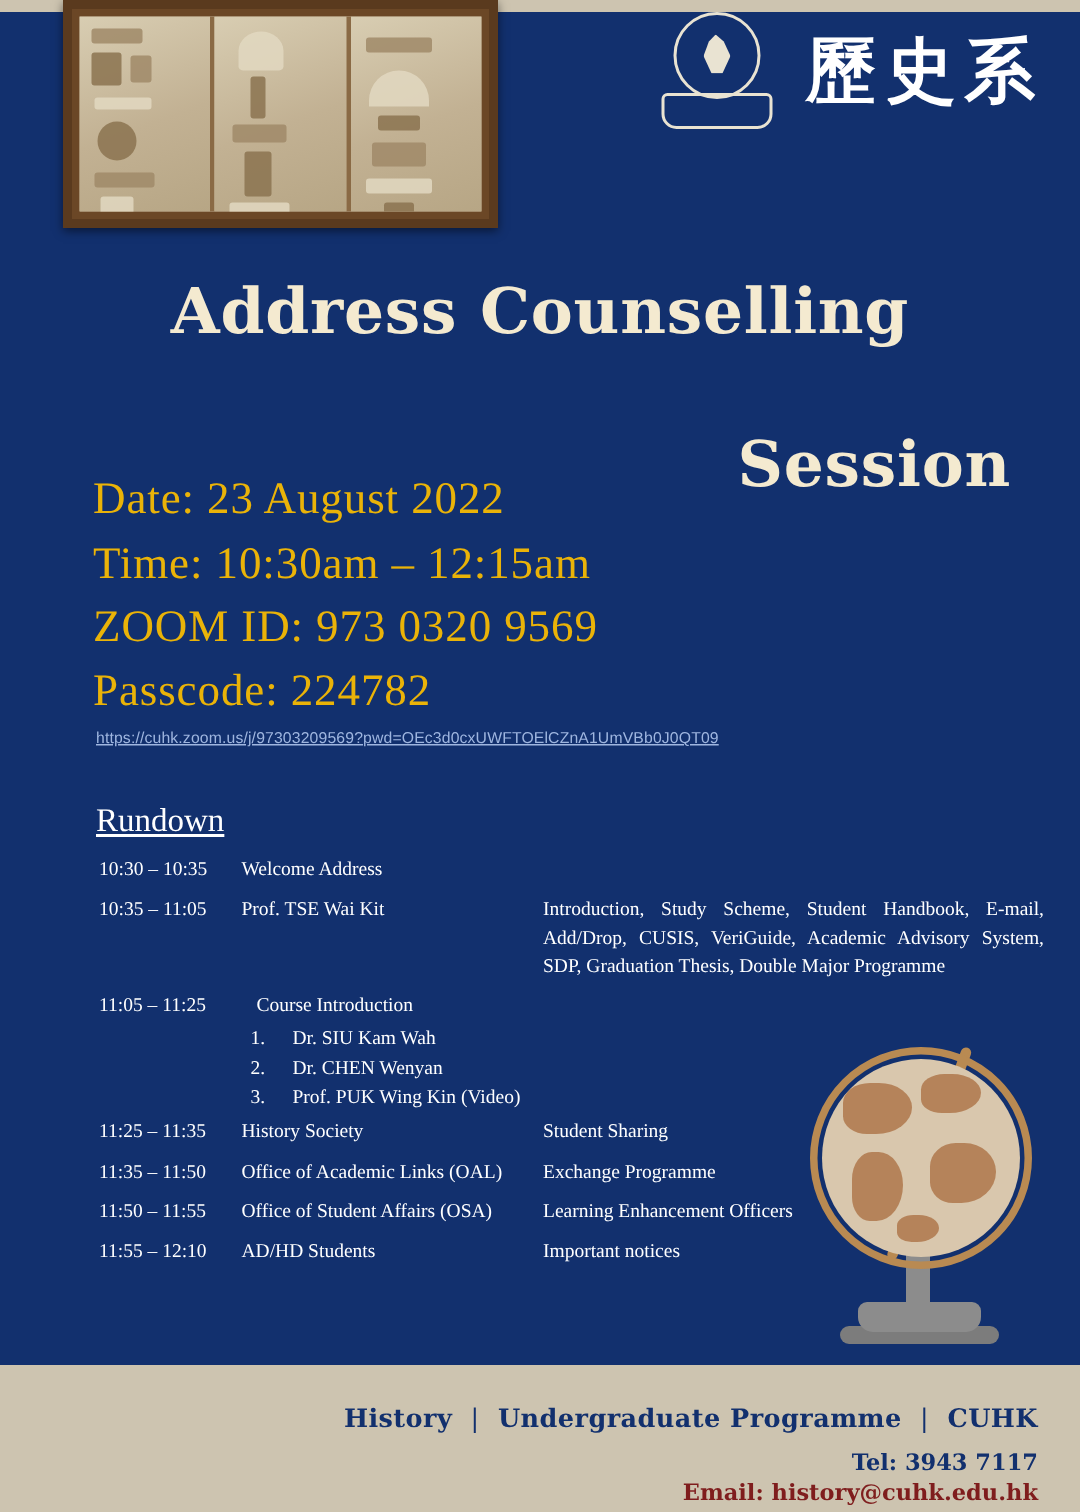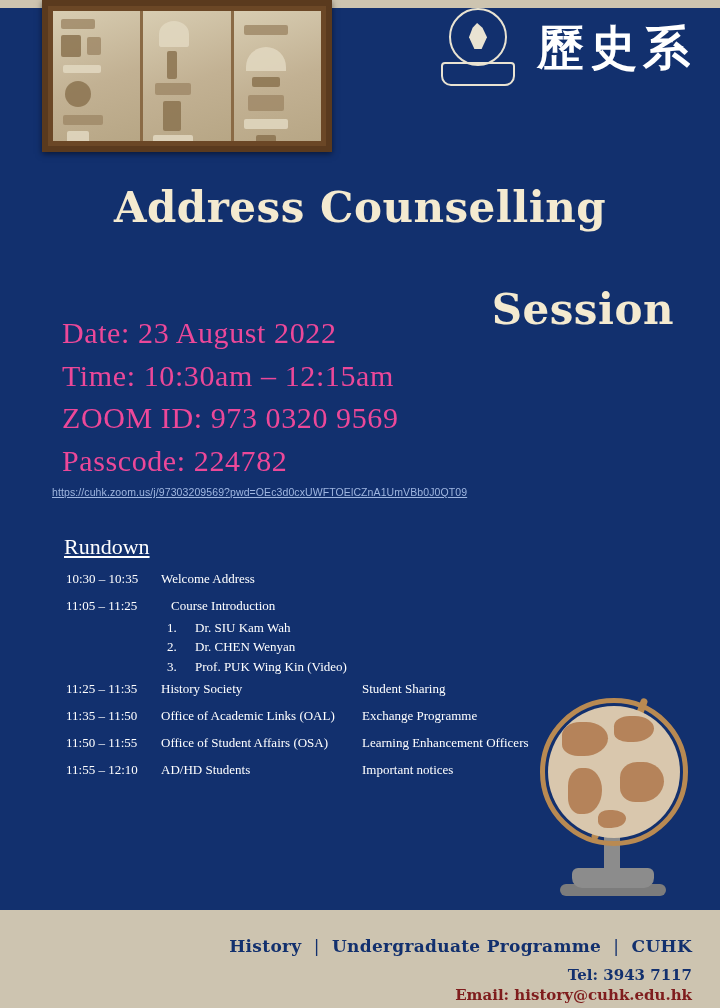--- a/index.html
+++ b/index.html
@@ -144,32 +144,32 @@
     text-align: right;
     padding-right: 6px;
     margin-top: 42px;
   }
 
   
   .details {
     position: absolute;
     top: 312px;
     left: 62px;
-    color: #ec4899;
+    color: #eab308;
     font-size: 30px;
     line-height: 1.42;
     font-family: "Liberation Serif", serif;
     letter-spacing: 0.6px;
   }
   .details div { white-space: nowrap; }
 
   .zoom-link {
     position: absolute;
     top: 486px;
-    left: 52px;
+    left: 64px;
     font-size: 10.5px;
     color: #9fb6e0;
     text-decoration: underline;
     font-family: "Liberation Sans", sans-serif;
     letter-spacing: 0.1px;
   }
 
   
   .rundown-heading {
     position: absolute;
@@ -390,20 +390,25 @@
 
   <div class="rundown-heading">Rundown</div>
 
   <div class="rundown">
 
     <div class="r-row">
       <div class="r-time">10:30 – 10:35</div>
       <div class="r-what">Welcome Address</div>
     </div>
 
+    <div class="r-row">
+      <div class="r-time">10:35 – 11:05</div>
+      <div class="r-who">Prof. TSE Wai Kit</div>
+      <div class="r-what">Introduction, Study Scheme, Student Handbook, E-mail, Add/Drop, CUSIS, VeriGuide, Academic Advisory System, SDP, Graduation Thesis, Double Major Programme</div>
+    </div>
 
     <div class="r-row compact">
       <div class="r-time">11:05 – 11:25</div>
       <div class="r-who">
         <span class="r-course-label">Course Introduction</span>
         <ul class="sub-list">
           <li>
             <span class="sub-num">1.</span>
             <span>Dr. SIU Kam Wah</span>
           </li>

